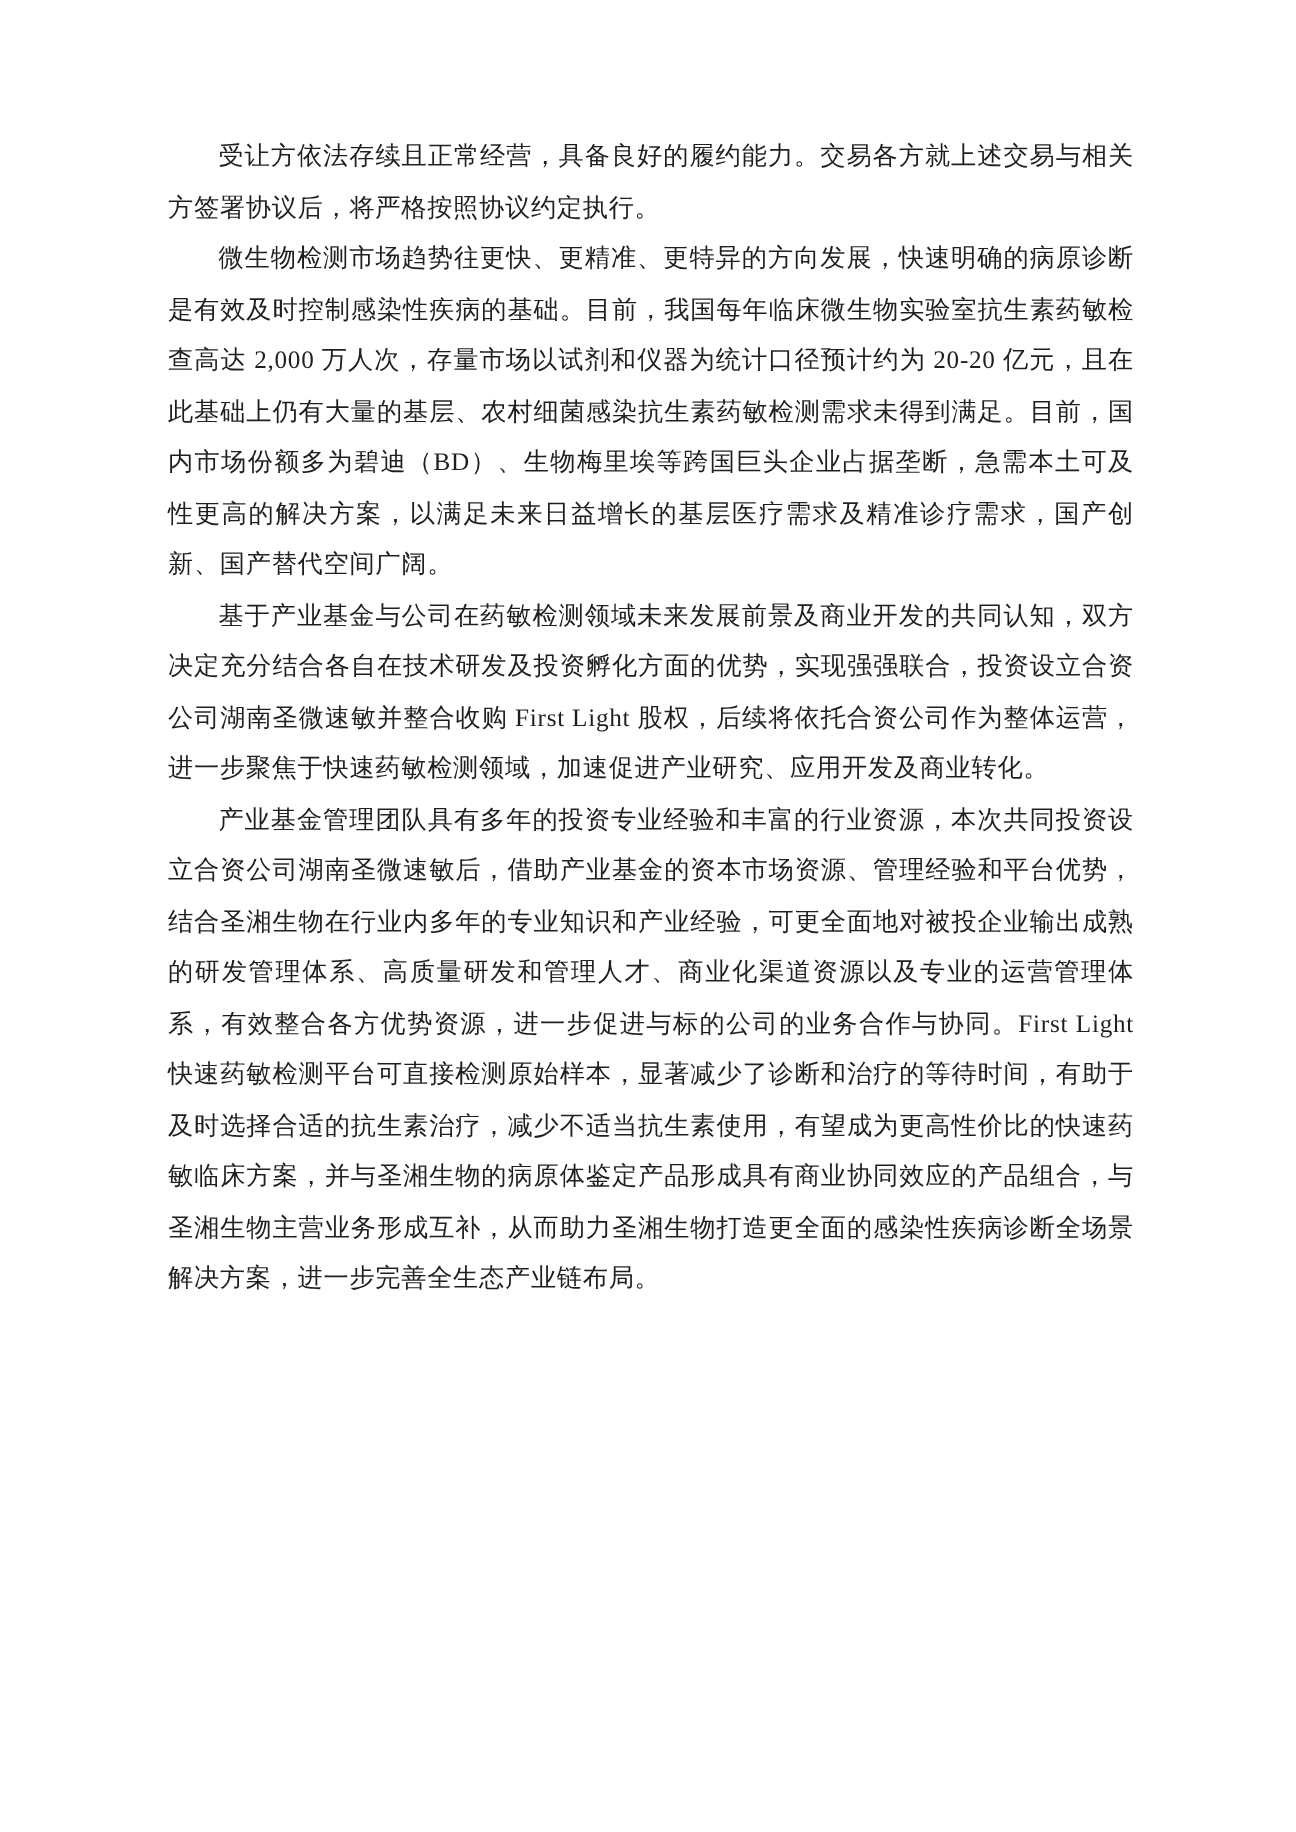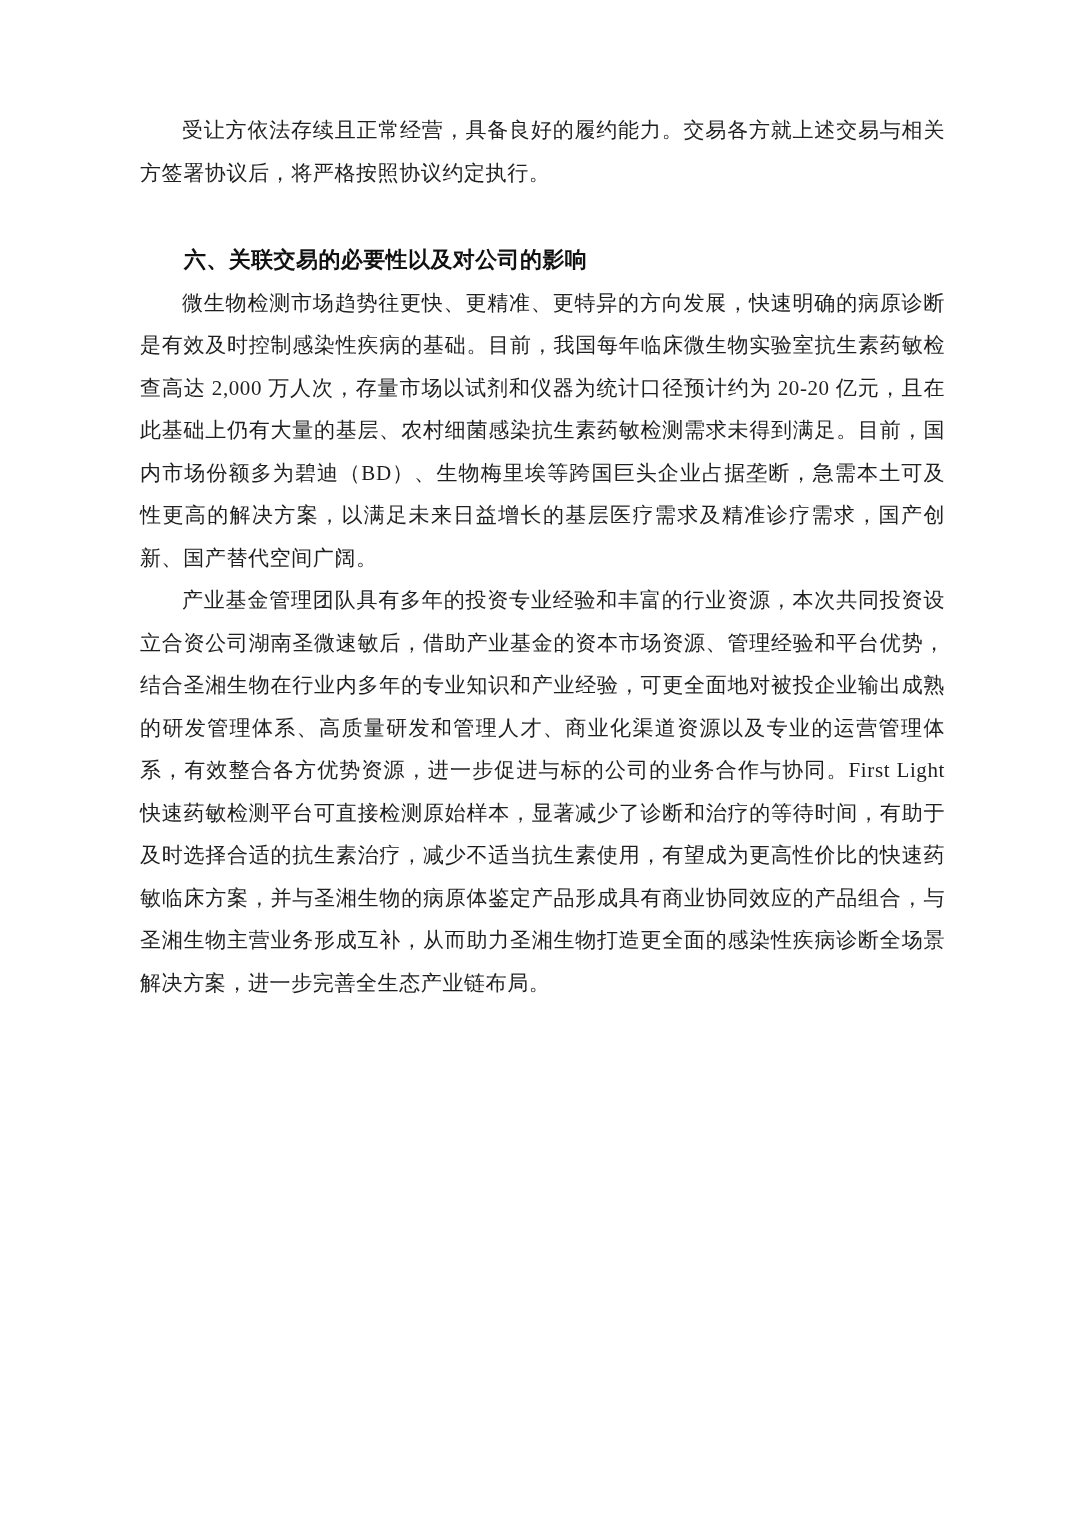--- a/index.html
+++ b/index.html
@@ -43,17 +43,17 @@
     letter-spacing: 0.4px;
     color: #111111;
   }
 </style>
 </head>
 <body style="background: rgb(255, 255, 255);">
 
 <div class="page" style="background: rgb(255, 255, 255); color: rgb(31, 31, 31);">
   <div class="doc-body" id="doc-body">
       <div class="para">受让方依法存续且正常经营，具备良好的履约能力。交易各方就上述交易与相关方签署协议后，将严格按照协议约定执行。</div>
-      <div class="heading" style="color: rgb(17, 17, 17);">六、关联交易的必要性以及对公司的影响</div>
       <div class="para">微生物检测市场趋势往更快、更精准、更特异的方向发展，快速明确的病原诊断是有效及时控制感染性疾病的基础。目前，我国每年临床微生物实验室抗生素药敏检查高达 2,000 万人次，存量市场以试剂和仪器为统计口径预计约为 20-20 亿元，且在此基础上仍有大量的基层、农村细菌感染抗生素药敏检测需求未得到满足。目前，国内市场份额多为碧迪（BD）、生物梅里埃等跨国巨头企业占据垄断，急需本土可及性更高的解决方案，以满足未来日益增长的基层医疗需求及精准诊疗需求，国产创新、国产替代空间广阔。</div>
+      <div class="para">基于产业基金与公司在药敏检测领域未来发展前景及商业开发的共同认知，双方决定充分结合各自在技术研发及投资孵化方面的优势，实现强强联合，投资设立合资公司湖南圣微速敏并整合收购 First Light 股权，后续将依托合资公司作为整体运营，进一步聚焦于快速药敏检测领域，加速促进产业研究、应用开发及商业转化。</div>
       <div class="para">产业基金管理团队具有多年的投资专业经验和丰富的行业资源，本次共同投资设立合资公司湖南圣微速敏后，借助产业基金的资本市场资源、管理经验和平台优势，结合圣湘生物在行业内多年的专业知识和产业经验，可更全面地对被投企业输出成熟的研发管理体系、高质量研发和管理人才、商业化渠道资源以及专业的运营管理体系，有效整合各方优势资源，进一步促进与标的公司的业务合作与协同。First Light 快速药敏检测平台可直接检测原始样本，显著减少了诊断和治疗的等待时间，有助于及时选择合适的抗生素治疗，减少不适当抗生素使用，有望成为更高性价比的快速药敏临床方案，并与圣湘生物的病原体鉴定产品形成具有商业协同效应的产品组合，与圣湘生物主营业务形成互补，从而助力圣湘生物打造更全面的感染性疾病诊断全场景解决方案，进一步完善全生态产业链布局。</div>
     </div>
 </div>
 
 </body></html>

